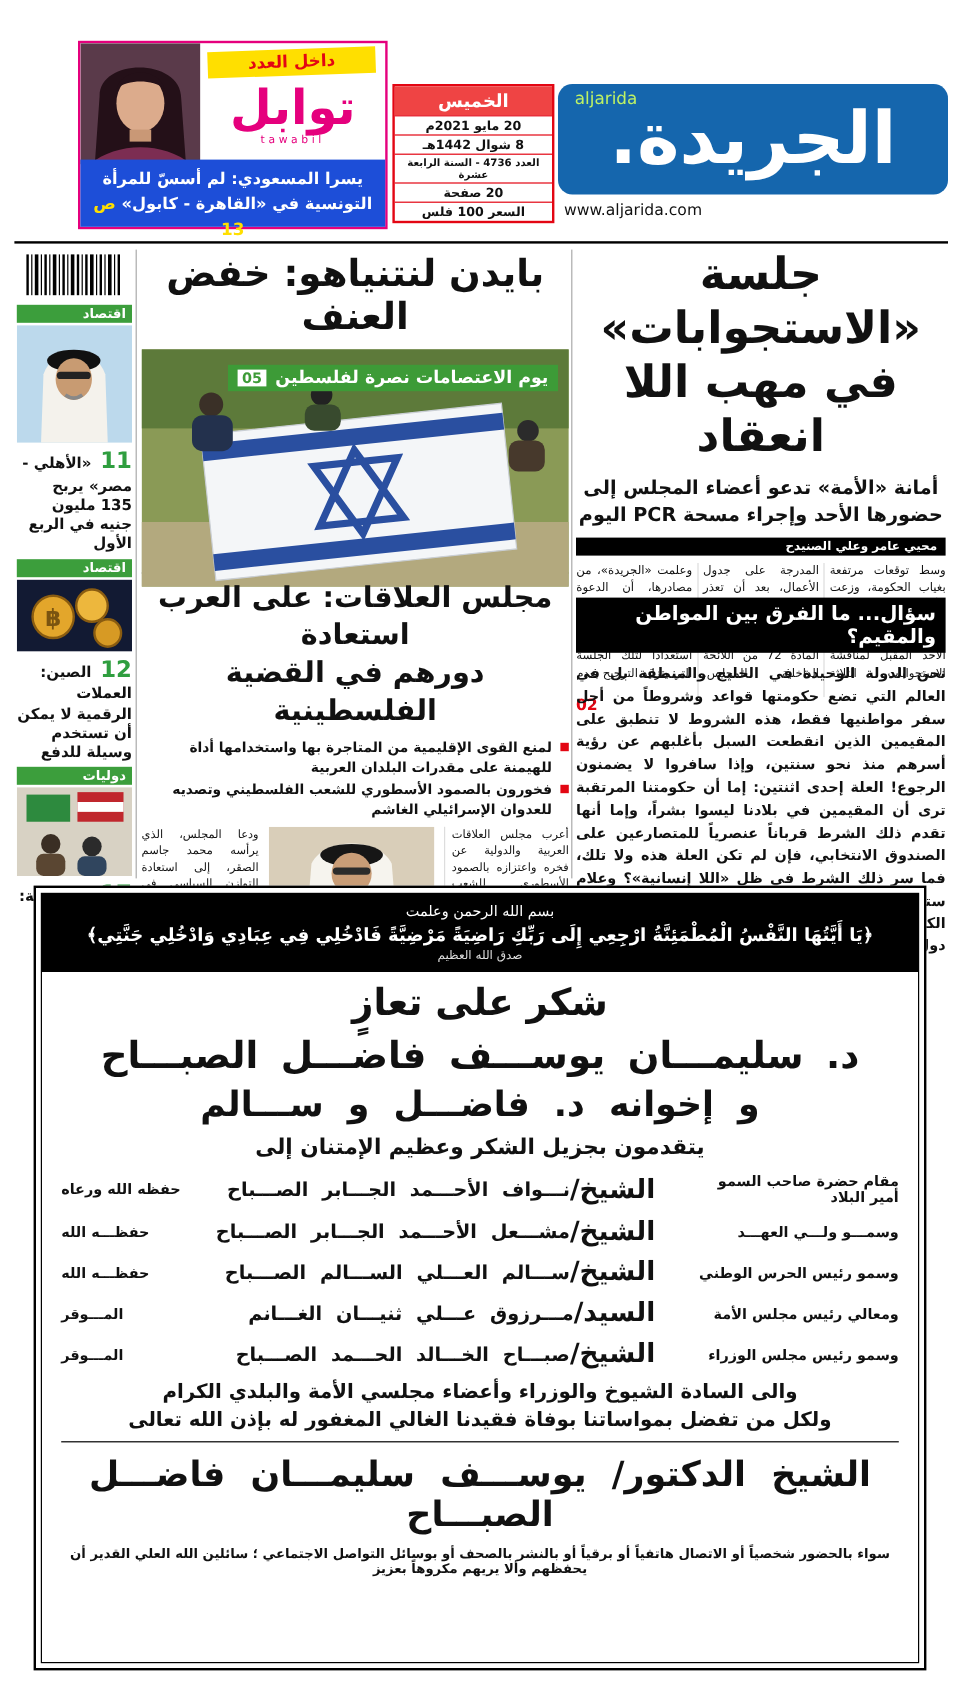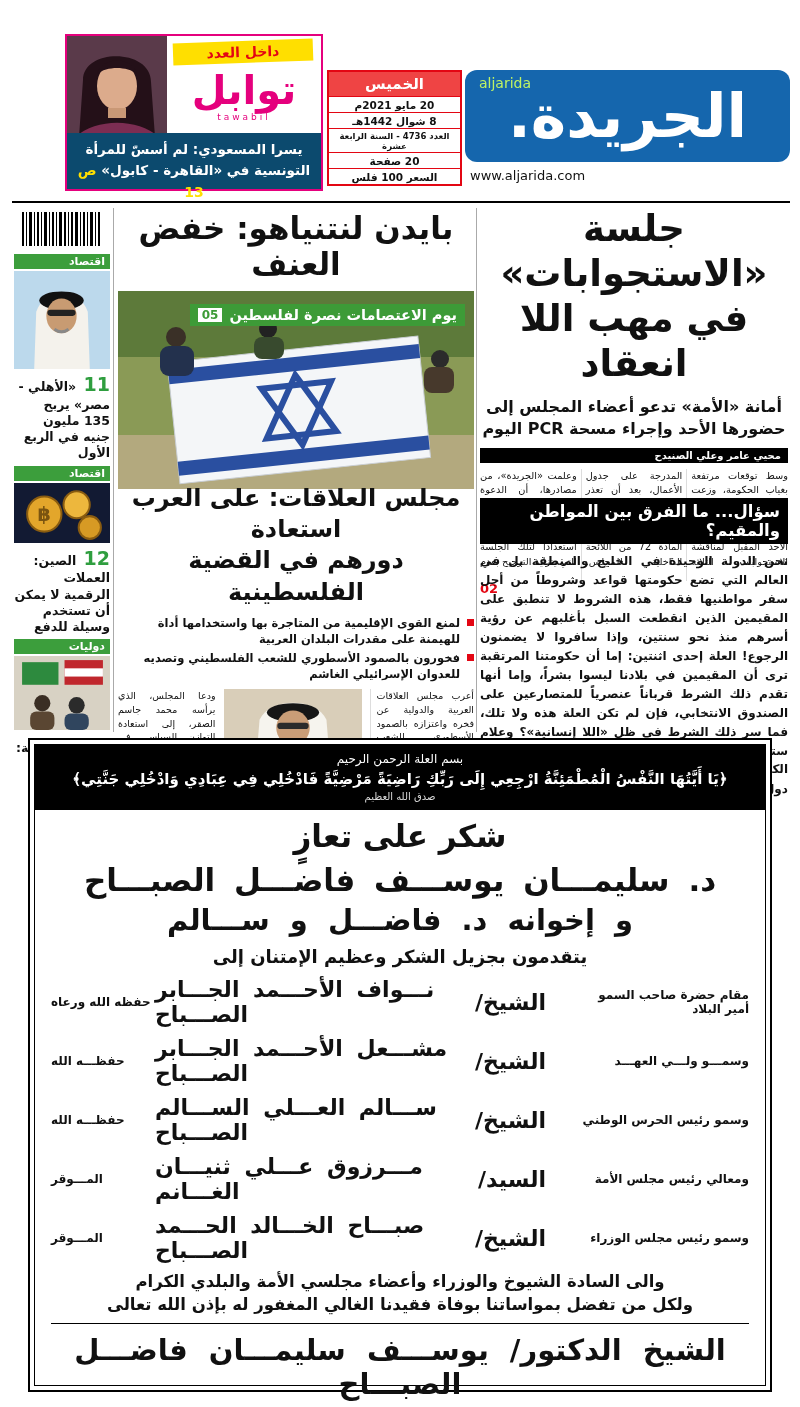--- a/index.html
+++ b/index.html
@@ -15,21 +15,21 @@
   .datebox .day{background:#ef4444;color:#fff;font-weight:bold;font-size:15px;text-align:center;padding:3px 0;}
   .datebox .row{font-size:10.5px;font-weight:bold;text-align:center;border-top:1px solid #e30613;padding:1.5px 0;}
   .datebox .row.small{font-size:8.5px;}
   .promo{position:absolute;left:65px;top:34px;width:258px;height:157px;border:2px solid #e5007d;background:#fff;}
   .promo-img{position:absolute;left:0;top:0;width:100px;height:101px;}
   .promo-ribbon{position:absolute;left:106px;right:8px;top:5px;height:22px;background:#ffdf00;color:#e30613;
                 font-weight:bold;font-size:14px;text-align:center;line-height:22px;transform:rotate(-2deg);}
   .promo-mag{position:absolute;left:100px;right:0;top:32px;text-align:center;color:#e5007d;}
   .promo-mag .ar{font-size:40px;font-weight:bold;line-height:1.1;}
   .promo-mag .en{font-size:9px;letter-spacing:3px;direction:ltr;}
-  .promo-strip{position:absolute;left:0;right:0;bottom:0;height:56px;background:#0c4a6e;color:#fff;
+  .promo-strip{position:absolute;left:0;right:0;bottom:0;height:56px;background:#1d4ed8;color:#fff;
                font-weight:bold;font-size:13.5px;text-align:center;padding:6px 6px 0;line-height:1.55;}
   .promo-strip .badge{color:#ffdf00;font-size:14px;}
   .header-rule{position:absolute;left:12px;top:201px;width:778px;height:2px;background:#000;}
   
   .vrule{position:absolute;top:208px;height:524px;width:1px;background:#aaa;}
   .hrule-mid{position:absolute;left:118px;top:477px;width:356px;height:1px;background:#aaa;}
   
   .sidebar{position:absolute;left:14px;top:208px;width:96px;}
   .barcode{display:block;margin:2px auto 6px;}
   .side-label{background:#3c9e3c;color:#fff;font-weight:bold;font-size:11px;text-align:right;
@@ -79,21 +79,21 @@
   .obit-verse{font-size:15px;font-weight:bold;margin-top:3px;line-height:1.35;}
   .obit-attr{font-size:10px;margin-top:2px;color:#ddd;}
   .obit-title{font-size:31px;font-weight:bold;margin-top:8px;}
   .obit-m1{font-size:31px;font-weight:bold;margin-top:8px;word-spacing:8px;}
   .obit-m2{font-size:29px;font-weight:bold;margin-top:5px;word-spacing:10px;}
   .obit-intro{font-size:18px;font-weight:bold;margin-top:9px;}
   .obit-rows{margin-top:10px;}
   .obit-row{display:flex;align-items:center;margin-bottom:9px;}
   .obit-row .pre{width:178px;font-size:12px;font-weight:bold;text-align:right;margin-left:25px;}
   .obit-row .ttl{font-size:22px;font-weight:bold;}
-  .obit-row .nm{flex:1;font-size:22px;font-weight:bold;text-align:left;word-spacing:6px;}
+  .obit-row .nm{flex:1;font-size:16px;font-weight:bold;text-align:right;word-spacing:6px;}
   .obit-row .suf{width:104px;font-size:12px;font-weight:bold;text-align:left;}
   .obit-l1,.obit-l2{font-size:16.5px;font-weight:bold;margin-top:4px;}
   .obit-deceased{border-top:1px solid #000;margin-top:9px;padding-top:9px;font-size:29px;font-weight:bold;word-spacing:11px;}
   .obit-note{font-size:11px;font-weight:bold;margin-top:9px;}
 </style>
 </head>
 <body>
 
 <div class="page">
 
@@ -283,21 +283,21 @@
     <div class="qcol-bar">سؤال... ما الفرق بين المواطن والمقيم؟</div>
     <div class="qcol-body">
       <span>نحن الدولة الوحيدة في الخليج والمنطقة بل في العالم التي تضع حكومتها قواعد وشروطاً من أجل سفر مواطنيها فقط، هذه الشروط لا تنطبق على المقيمين الذين انقطعت السبل بأغلبهم عن رؤية أسرهم منذ نحو سنتين، وإذا سافروا لا يضمنون الرجوع! العلة إحدى اثنتين: إما أن حكومتنا المرتقبة ترى أن المقيمين في بلادنا ليسوا بشراً، وإما أنها تقدم ذلك الشرط قرباناً عنصرياً للمتصارعين على الصندوق الانتخابي، فإن لم تكن العلة هذه ولا تلك، فما سر ذلك الشرط في ظل «اللا إنسانية»؟ وعلام ستحصل من وراء الإساءة إلى سمعة الكويت وهجرة الكفاءات العاملة في قطاعيها العام والخاص إلى دول الجوار أو غيرها؟ </span>
       <span class="jump-inline">02</span>
     </div>
   </div>
 
   <div class="obit">
     <div class="obit-inner">
       <div class="obit-band">
-        <div class="obit-bismillah">بسم العلة الرحمن الرحيم</div>
+        <div class="obit-bismillah">بسم الله الرحمن وعلمت</div>
         <div class="obit-verse">﴿يَا أَيَّتُهَا النَّفْسُ الْمُطْمَئِنَّةُ ارْجِعِي إِلَى رَبِّكِ رَاضِيَةً مَرْضِيَّةً فَادْخُلِي فِي عِبَادِي وَادْخُلِي جَنَّتِي﴾</div>
         <div class="obit-attr">صدق الله العظيم</div>
       </div>
       <div class="obit-title">شكر على تعازٍ</div>
       <div class="obit-m1">د. سليمـــان يوســـف فاضـــل الصبـــاح</div>
       <div class="obit-m2">و إخوانه د. فاضـــل و ســـالم</div>
       <div class="obit-intro">يتقدمون بجزيل الشكر وعظيم الإمتنان إلى</div>
 
       <div class="obit-rows">
         <div class="obit-row">

